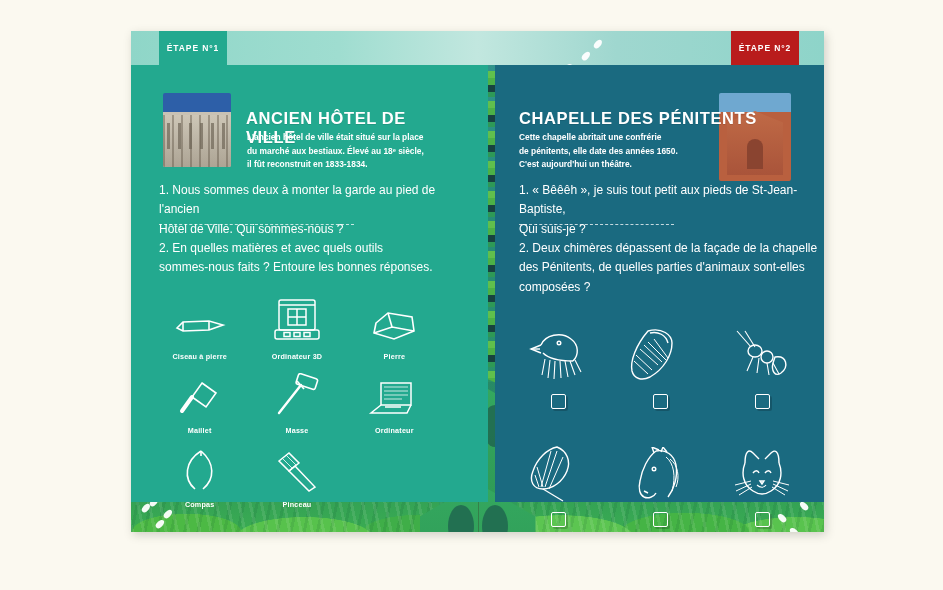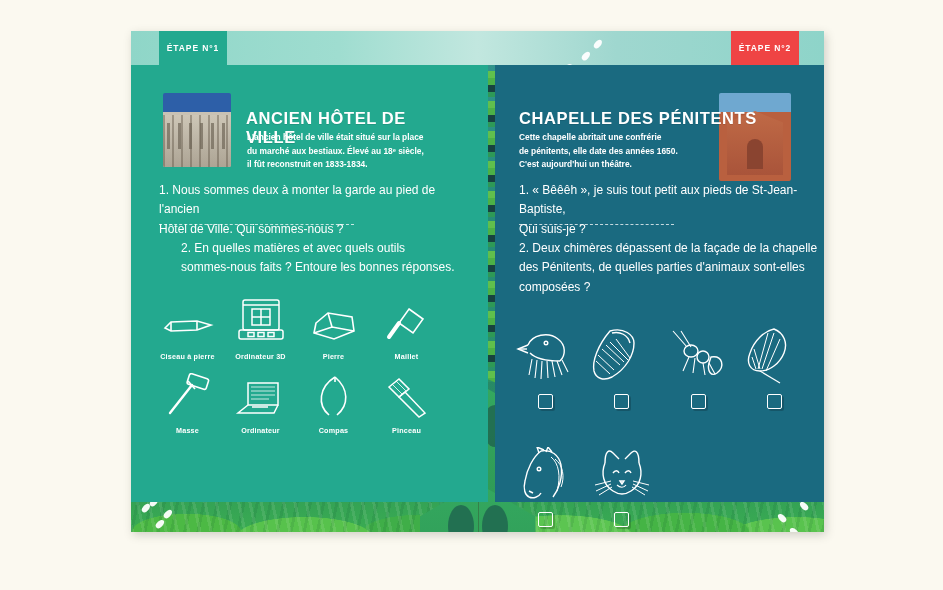--- a/index.html
+++ b/index.html
@@ -81,21 +81,21 @@
   }
   .page{position:absolute;top:34px;width:357px;height:437px;}
   .page.left{left:0;background:#23a98f;}
   .page.right{left:364px;background:#1a6a80;}
 
   .tab{
     position:absolute;top:0;height:34px;line-height:34px;
     font-size:8.5px;font-weight:bold;letter-spacing:.9px;color:#ffffff;text-align:center;
   }
   .tab.left{left:28px;width:68px;background:#23a98f;}
-  .tab.right{left:600px;width:68px;background:#ef4444;}
+  .tab.right{left:600px;width:68px;background:#b91c1c;}
 
   
   .photo{position:absolute;border-radius:2px;overflow:hidden;}
   .photo.left{left:32px;top:28px;width:68px;height:74px;
     background:
       linear-gradient(180deg,#2d5fa8 0 26%, #c9c2b4 26% 100%);
   }
   .photo.left:before{content:"";position:absolute;left:0;right:0;top:22px;height:52px;
     background:
       repeating-linear-gradient(90deg, rgba(120,110,95,.55) 0 2px, rgba(205,198,184,.2) 2px 9px),
@@ -117,21 +117,21 @@
   .ptitle{
     position:absolute;color:#ffffff;font-weight:bold;letter-spacing:.6px;
     font-size:16.5px;text-transform:uppercase;
     text-shadow:0 1px 0 rgba(0,0,0,.10);
   }
   .pintro{position:absolute;color:#ffffff;font-size:8.4px;font-weight:bold;line-height:1.62;}
   .qblock{position:absolute;color:#ffffff;font-size:12px;font-weight:normal;line-height:1.62;}
   .dotline{position:absolute;height:0;border-top:1px dashed rgba(255,255,255,.75);}
 
   
-  .grid{position:absolute;display:grid;grid-template-columns:repeat(4,1fr);}
+  .grid{position:absolute;display:grid;grid-template-columns:repeat(3,1fr);}
   .cell{display:flex;flex-direction:column;align-items:center;justify-content:flex-end;}
   .cell svg{display:block;}
   .cap{margin-top:7px;color:#fff;font-size:7.2px;font-weight:bold;letter-spacing:.2px;text-align:center;}
   .cbox{
     margin-top:9px;width:13px;height:13px;border:1.6px solid #ffffff;border-radius:2px;
     box-shadow:2px 2px 0 rgba(0,0,0,.18);background:transparent;
   }
 
   
   .feet{position:absolute;pointer-events:none;}
@@ -197,21 +197,21 @@
         <div>du marché aux bestiaux. Élevé au 18ᵉ siècle,</div>
         <div>il fût reconstruit en 1833-1834.</div>
       </div>
 
       <div class="qblock" style="left:28px;top:116px;width:290px;">
         <div>1. Nous sommes deux à monter la garde au pied de l'ancien</div>
         <div>Hôtel de Ville. Qui sommes-nous ?</div>
       </div>
       <div class="dotline" style="left:28px;top:159px;width:195px;"></div>
 
-      <div class="qblock" style="left:28px;top:174px;width:290px;margin-left:22px;">
+      <div class="qblock" style="left:28px;top:174px;width:290px;">
         <div>2. En quelles matières et avec quels outils</div>
         <div>sommes-nous faits ? Entoure les bonnes réponses.</div>
       </div>
 
       <div class="grid" style="left:20px;top:222px;width:292px;grid-template-rows:repeat(3,74px);">
 
         <div class="cell">
           <svg width="54" height="36" viewBox="0 0 54 36" fill="none" stroke="#fff" stroke-width="1.6">
             <path d="M4 19 L10 13 L36 12 L50 16 L36 21 L10 22 Z"></path>
             <path d="M36 12 L36 21"></path>

